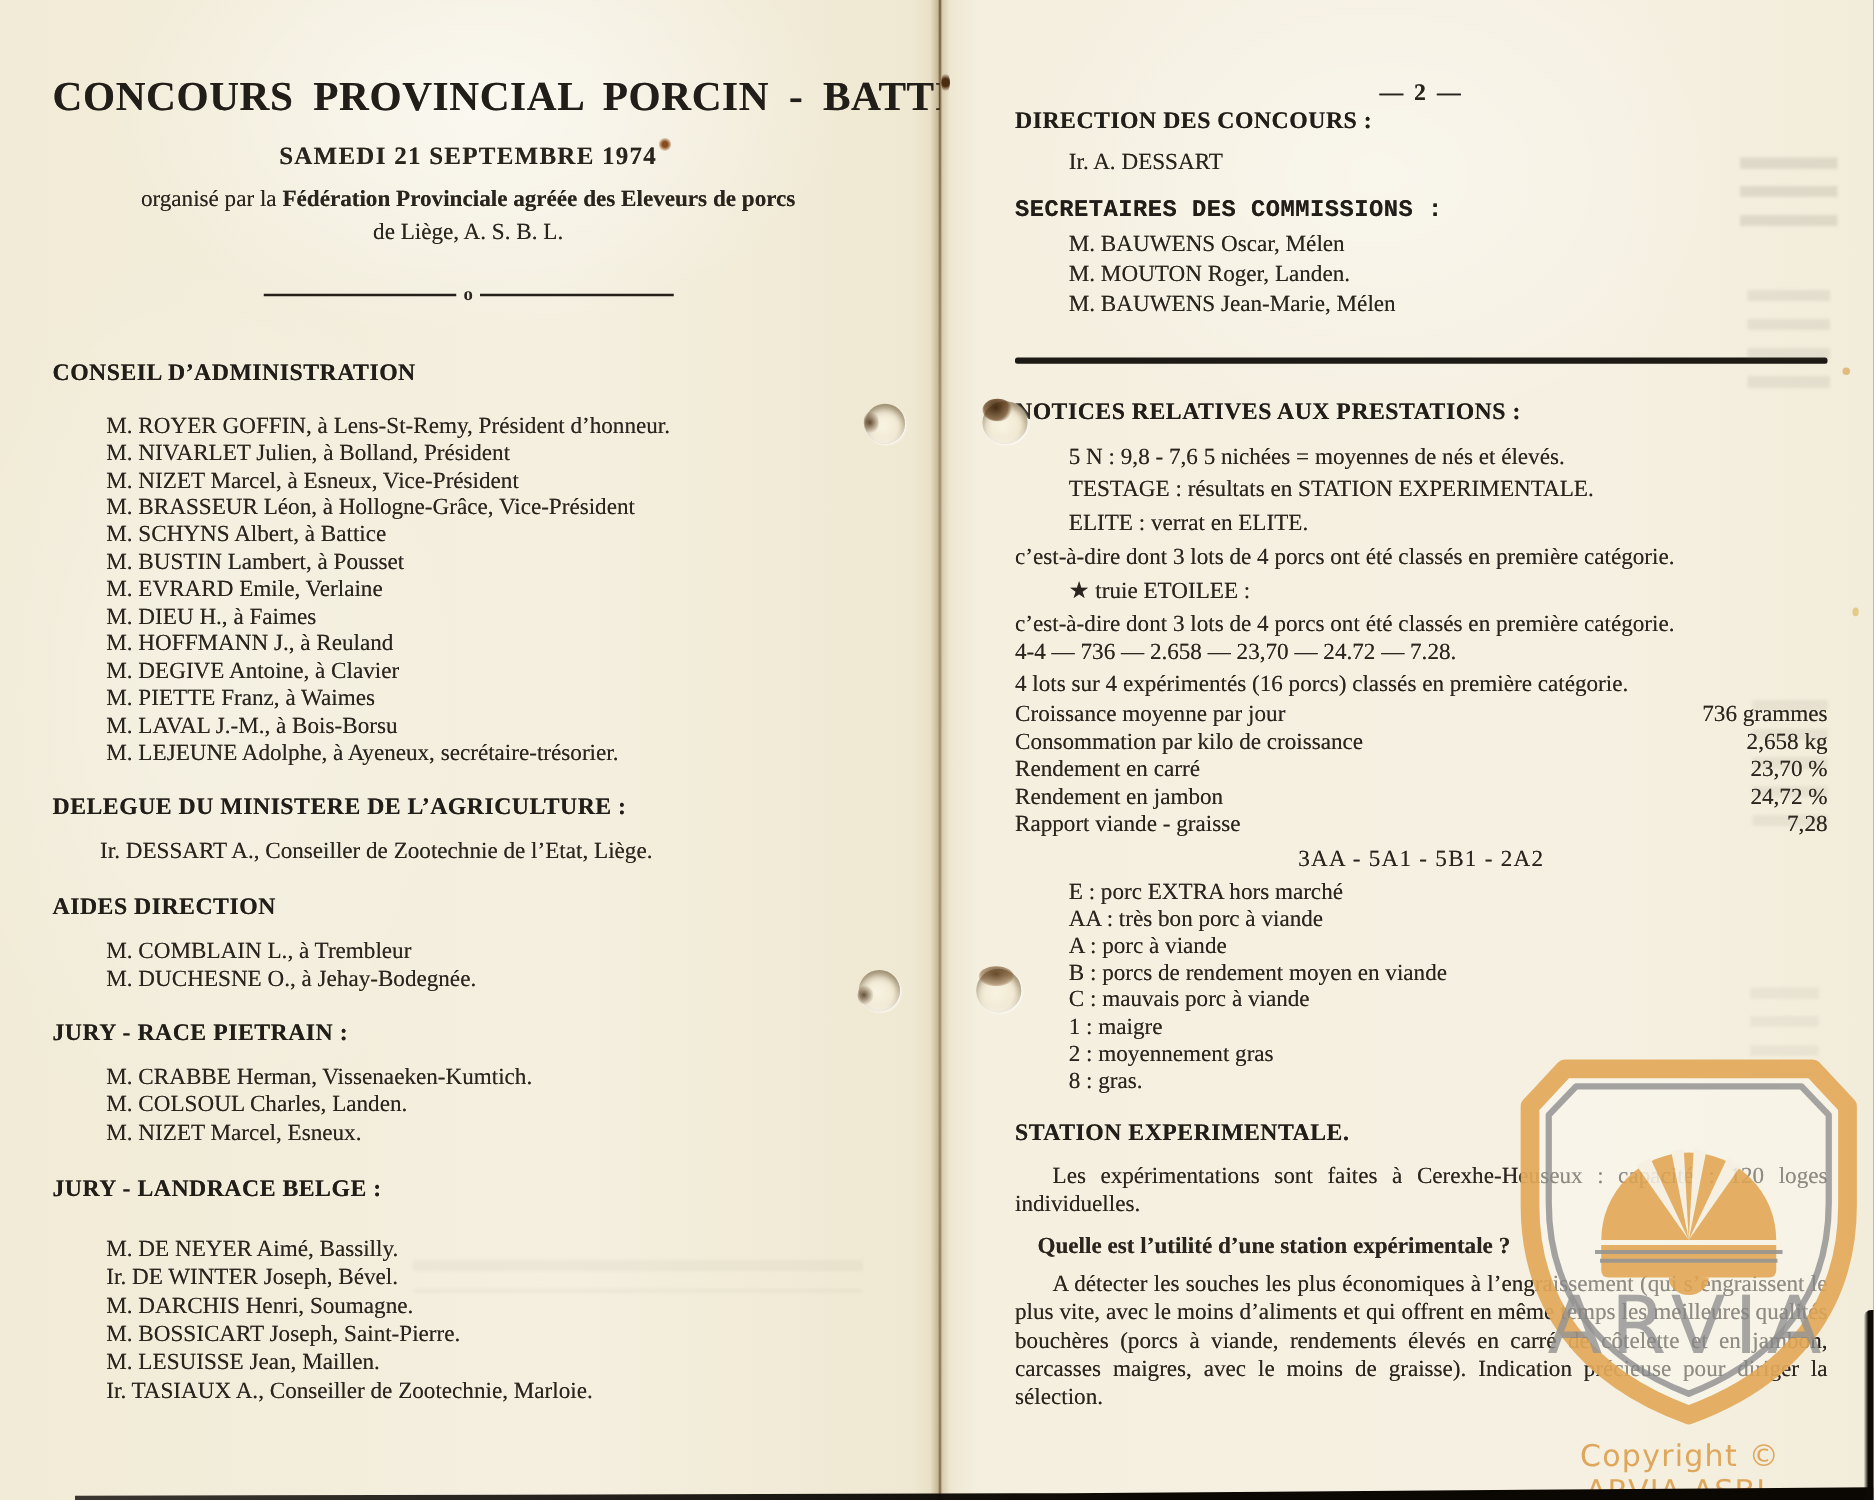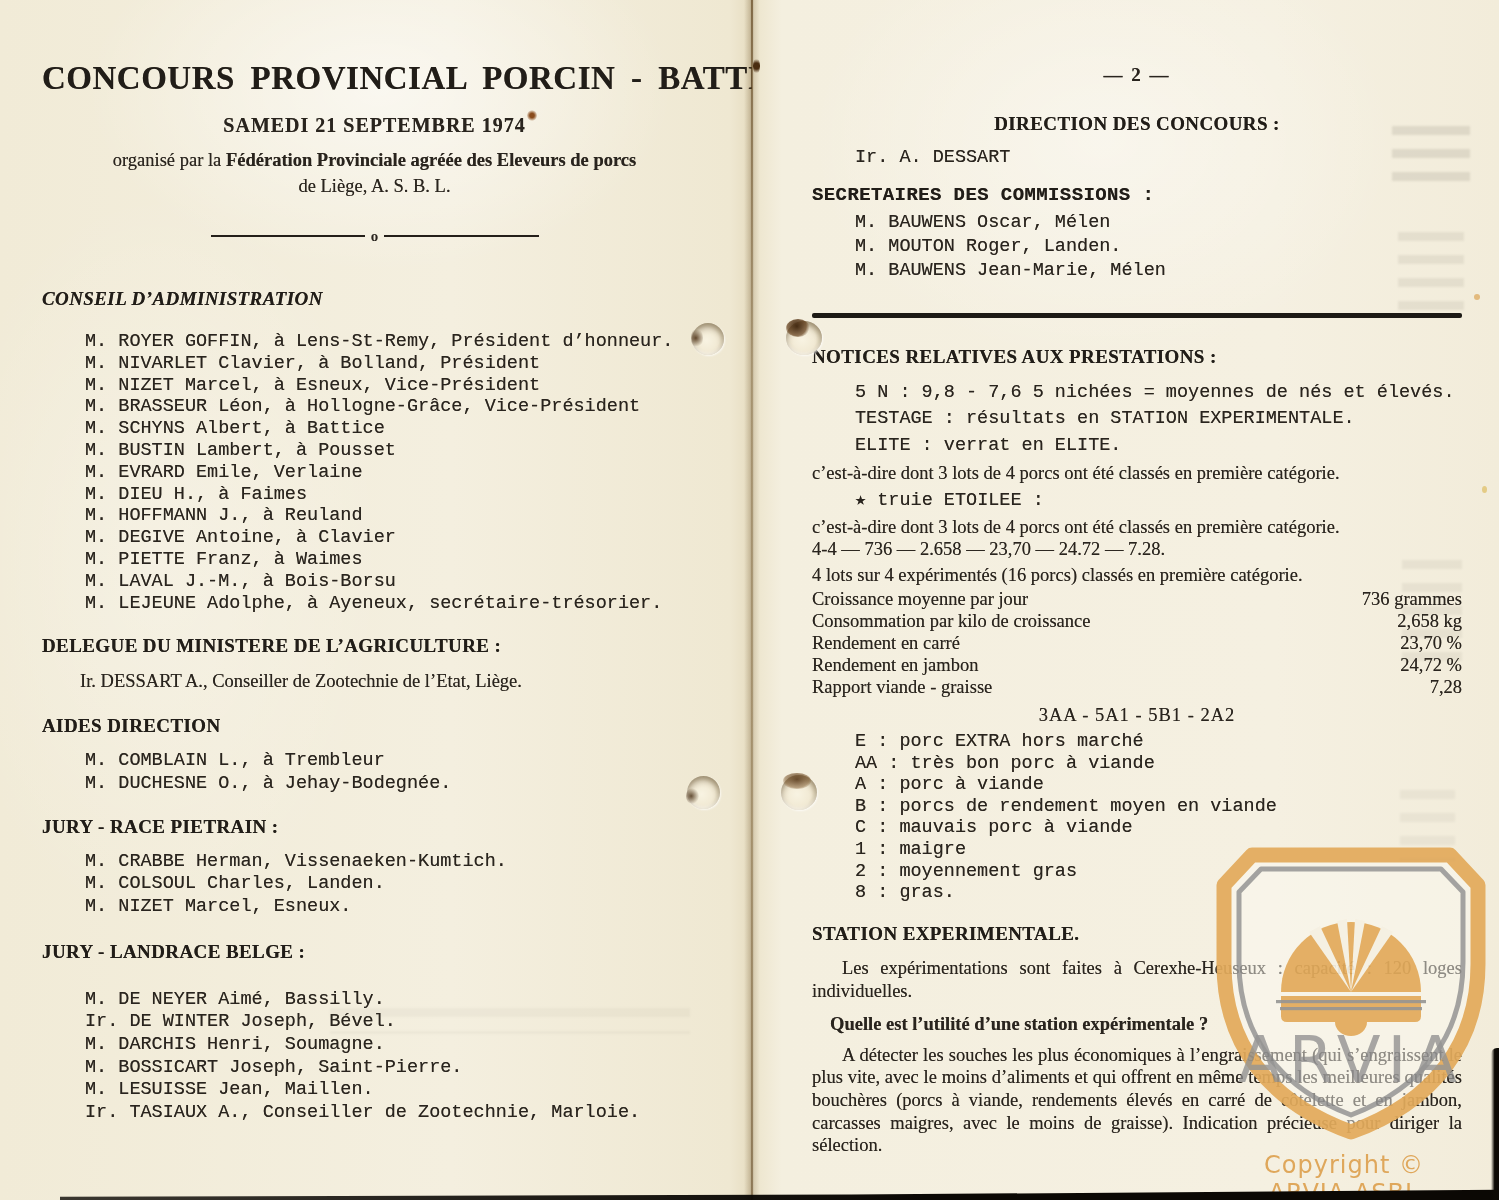--- a/index.html
+++ b/index.html
@@ -29,40 +29,40 @@
   .subtitle{margin-top:17px;text-align:center;font-size:20px;font-weight:700;letter-spacing:1px;}
   .orgline{margin-top:13px;text-align:center;font-size:18.5px;}
   .orgline2{margin-top:5px;text-align:center;font-size:18.5px;}
   .divider{margin:34px auto 0;width:328px;display:flex;align-items:center;gap:6px;}
   .dline{flex:1;height:2px;background:#241f19;}
   .dchar{font-size:15px;line-height:10px;font-weight:700;}
   h2{margin:0;font-size:19px;font-weight:700;letter-spacing:.4px;color:#211d18;
      text-shadow:0 0 .5px rgba(30,25,18,.75);}
   .list{font-size:18.5px;}
   .list > div{white-space:nowrap;}
-  .ind{padding-left:43px;font-family:Liberation Mono, monospace;}
+  .ind{padding-left:43px;}
   .ind-sm{padding-left:38px;}
   .body-line{font-size:18.5px;white-space:nowrap;}
   .txt{text-shadow:0 0 .45px rgba(40,32,22,.6);}
 
   
-  .conseil-h{margin-top:47px;font-style:italic;}
+  .conseil-h{margin-top:47px;}
   .conseil-list{margin-top:21px;line-height:21.8px;}
   .delegue-h{margin-top:21px;}
   .delegue-list{margin-top:13px;line-height:22px;}
   .aides-h{margin-top:23px;}
   .aides-list{margin-top:13px;line-height:22.3px;}
   .jury1-h{margin-top:21px;}
   .jury1-list{margin-top:13px;line-height:22.3px;}
   .jury2-h{margin-top:23px;}
   .jury2-list{margin-top:26px;line-height:22.6px;}
 
   
   .pagenum{margin:64px 0 0;text-align:center;font-size:19px;font-weight:700;letter-spacing:2px;}
-  .direction-h{margin-top:27px;text-align:center;}
+  .direction-h{}
   .direction-list{margin-top:11px;line-height:23px;}
   .secretaires-h{margin-top:15px;font-family:Liberation Mono, monospace;}
   .secretaires-list{margin-top:5px;line-height:24.2px;}
   .rule{margin-top:29px;height:5px;background:#1d1a15;border-radius:2px;}
   .notices-h{margin-top:28px;}
   .notice-group{margin-top:12px;line-height:26.8px;}
   .flush{margin-top:3px;line-height:21px;}
   .etoilee{margin-top:5px;line-height:23px;}
   .cest2{margin-top:5px;line-height:21.5px;}
   .lots{margin-top:4px;line-height:22px;}
@@ -111,21 +111,21 @@
 
     <div class="divider">
       <span class="dline"></span>
       <span class="dchar">o</span>
       <span class="dline"></span>
     </div>
 
     <h2 class="conseil-h">CONSEIL D’ADMINISTRATION</h2>
     <div class="list ind conseil-list txt">
       <div>M. ROYER GOFFIN, à Lens-St-Remy, Président d’honneur.</div>
-      <div>M. NIVARLET Clavier, à Bolland, Président</div>
+      <div>M. NIVARLET Julien, à Bolland, Président</div>
       <div>M. NIZET Marcel, à Esneux, Vice-Président</div>
       <div>M. BRASSEUR Léon, à Hollogne-Grâce, Vice-Président</div>
       <div>M. SCHYNS Albert, à Battice</div>
       <div>M. BUSTIN Lambert, à Pousset</div>
       <div>M. EVRARD Emile, Verlaine</div>
       <div>M. DIEU H., à Faimes</div>
       <div>M. HOFFMANN J., à Reuland</div>
       <div>M. DEGIVE Antoine, à Clavier</div>
       <div>M. PIETTE Franz, à Waimes</div>
       <div>M. LAVAL J.-M., à Bois-Borsu</div>

